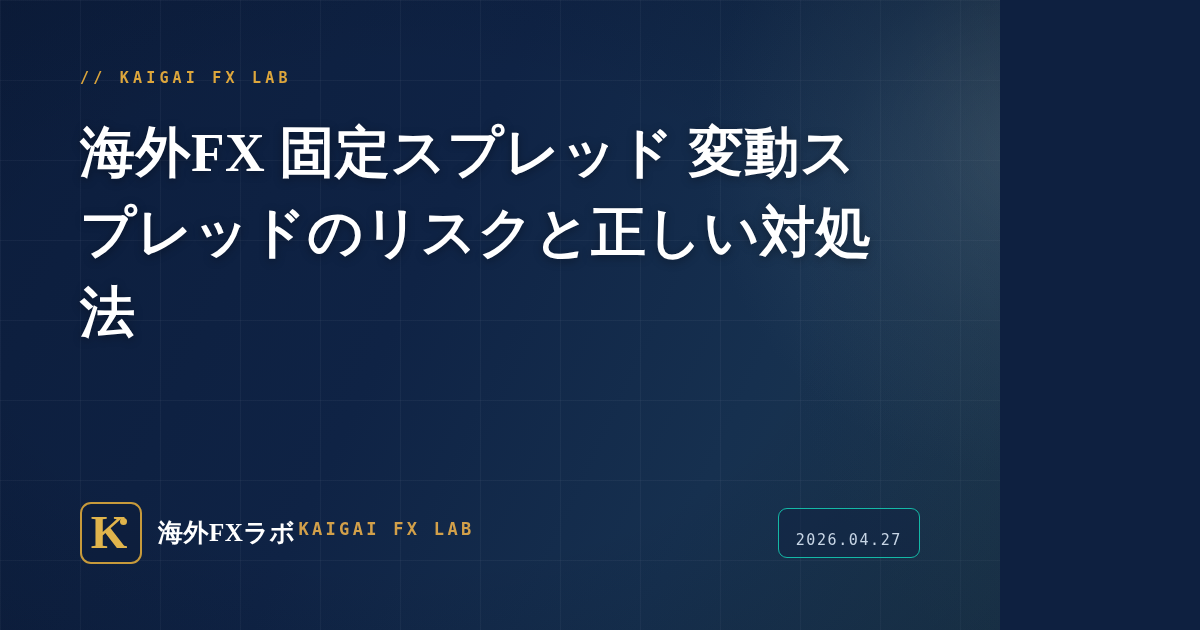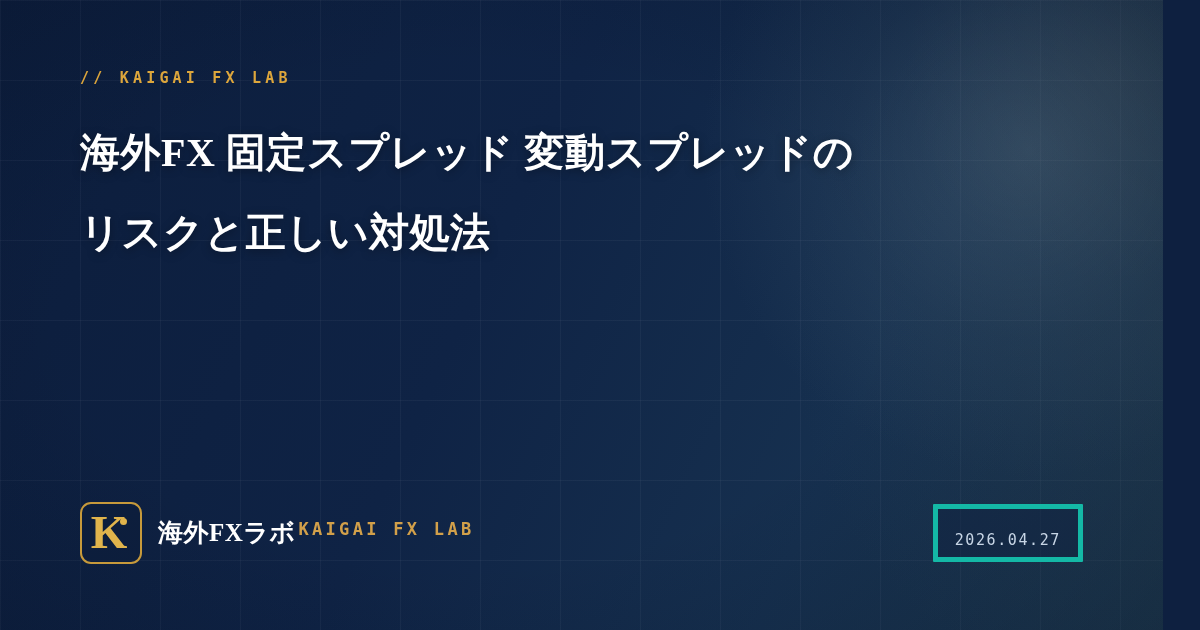--- a/index.html
+++ b/index.html
@@ -10,21 +10,21 @@
     overflow: hidden;
   }
 
   body {
     font-family: "Liberation Sans", sans-serif;
     background: #0e2040;
   }
 
   #og-card {
     position: relative;
-    width: 1163px;
+    width: 1000px;
     height: 630px;
     overflow: hidden;
     background: #0c4a6e;
   }
 
   
   .bg-base {
     position: absolute;
     inset: 0;
     background:
@@ -75,21 +75,21 @@
     white-space: nowrap;
   }
 
   .title {
     position: absolute;
     left: 80px;
     top: 113px;
     width: 800px;
     font-family: "Liberation Serif", "DejaVu Serif", serif;
     font-weight: 700;
-    font-size: 40px;
+    font-size: 55px;
     line-height: 80px;
     color: #ffffff;
     letter-spacing: 0.5px;
     text-shadow: 0 2px 10px rgba(0,0,0,0.35);
   }
 
   
   .footer {
     position: absolute;
     left: 80px;
@@ -162,22 +162,22 @@
     font-weight: 700;
     letter-spacing: 3.3px;
     color: #d2a04a;
   }
 
   .date-badge {
     font-family: "DejaVu Sans Mono", "Liberation Mono", monospace;
     font-size: 15px;
     letter-spacing: 1.6px;
     color: #c8d6e6;
-    border: 5px solid #14b8a6;
-    border-radius: 1px;
+    border: 1px solid #14b8a6;
+    border-radius: 9px;
     padding: 24px 17px 9px;
     background: rgba(16,34,64,0.45);
     white-space: nowrap;
     line-height: 1;
   }
 </style>
 </head>
 <body>
 
 <div id="og-card">

